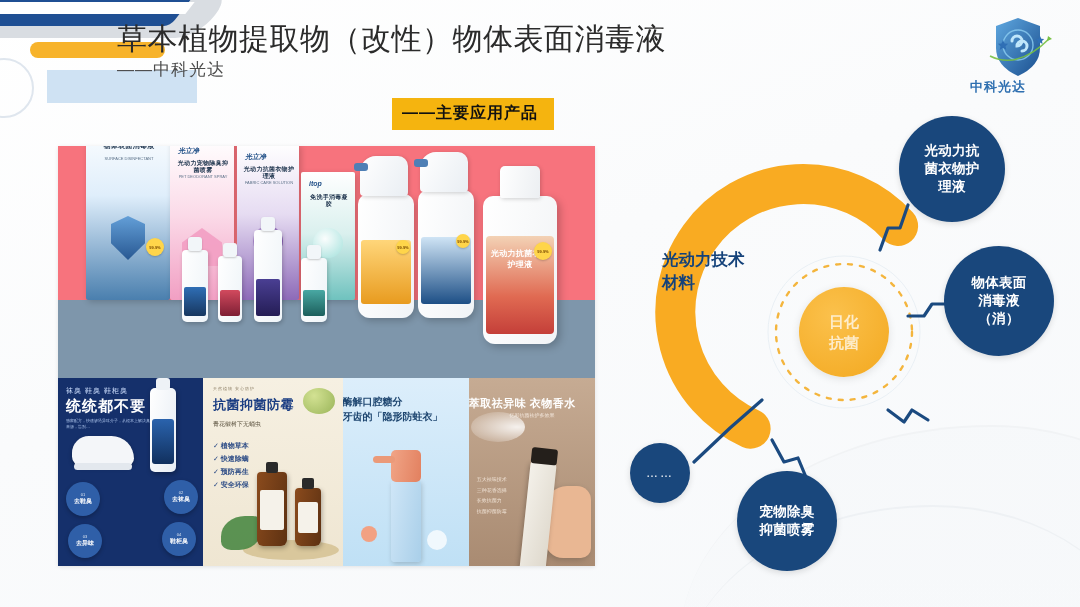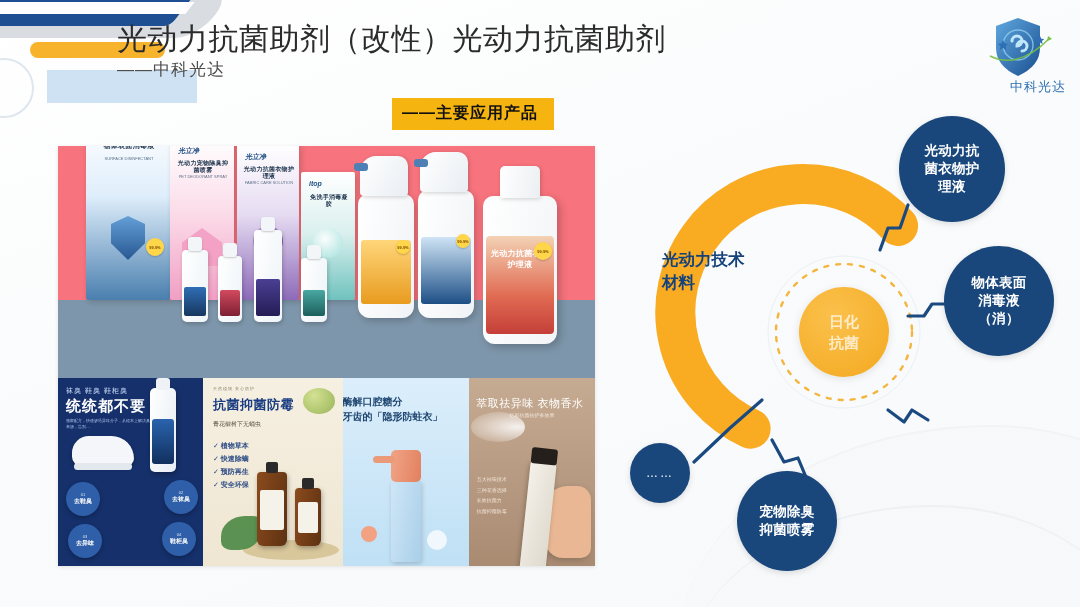--- a/index.html
+++ b/index.html
@@ -67,22 +67,22 @@
     position:absolute;left:392px;top:98px;
     background:#f5b40f;color:#111;
     font-size:16px;font-weight:bold;letter-spacing:1px;
     padding:5px 16px 6px 10px;white-space:nowrap;
   }
 
   
   .logo{position:absolute;right:14px;top:12px;width:96px;height:86px;}
   .logo svg{display:block;}
   .logo-text{
-    position:absolute;left:0;right:0;bottom:2px;text-align:right;
-    font-size:13px;font-weight:normal;color:#2e6fb0;letter-spacing:1px;
+    position:absolute;left:0;right:0;bottom:2px;text-align:left;
+    font-size:13px;font-weight:bold;color:#2e6fb0;letter-spacing:1px;
   }
 
   
   .photo{
     position:absolute;left:58px;top:146px;width:537px;height:420px;
     background:#fff;box-shadow:0 1px 4px rgba(0,0,0,.10);overflow:hidden;
   }
   .ph-top{position:absolute;left:0;top:0;width:100%;height:232px;overflow:hidden;}
   .ph-top-bg{position:absolute;inset:0;background:#f7737d;}
   .ph-top-table{position:absolute;left:0;bottom:0;width:100%;height:78px;background:#7e96ab;}
@@ -179,21 +179,21 @@
   .grape{position:absolute;right:8px;top:10px;width:32px;height:26px;border-radius:50%;background:radial-gradient(circle at 35% 30%,#cfe08a,#8fae4a);opacity:.9;}
 
   .p3-big{position:absolute;left:0;right:0;top:16px;font-size:10px;font-weight:bold;color:#1e4670;line-height:1.5;}
   .p3b{position:absolute;left:50%;transform:translateX(-50%);bottom:4px;width:30px;height:82px;border-radius:4px;background:linear-gradient(100deg,#cfe6f7,#a9cfe9);box-shadow:1px 2px 5px rgba(0,0,0,.18);}
   .p3b .top{position:absolute;left:0;right:0;top:-30px;height:32px;border-radius:5px;background:linear-gradient(100deg,#f1a587,#e2805f);}
   .p3b .arm{position:absolute;left:-18px;top:-24px;width:22px;height:7px;border-radius:4px;background:#eb9a79;}
   .p3ball{position:absolute;border-radius:50%;}
   .p3b1{left:18px;bottom:24px;width:16px;height:16px;background:#f2a183;}
   .p3b2{right:22px;bottom:16px;width:20px;height:20px;background:rgba(255,255,255,.75);}
 
-  .p4-big{position:absolute;left:0;right:4px;top:18px;text-align:center;font-size:11px;font-weight:normal;color:#fff;letter-spacing:.5px;}
+  .p4-big{position:absolute;left:0;right:4px;top:18px;text-align:left;font-size:11px;font-weight:bold;color:#fff;letter-spacing:.5px;}
   .p4-sub{position:absolute;left:0;right:0;top:34px;text-align:center;font-size:5px;color:#f2e6db;}
   .p4-list{position:absolute;left:8px;top:96px;font-size:5px;color:#f0e3d6;line-height:2.1;}
   .p4b{position:absolute;right:44px;bottom:-6px;width:26px;height:110px;border-radius:4px;background:linear-gradient(100deg,#f4f1ea,#ded8cc);box-shadow:-1px 2px 5px rgba(0,0,0,.25);transform:rotate(6deg);}
   .p4b .hd{position:absolute;left:0;right:0;top:-14px;height:16px;border-radius:3px;background:#241f1b;}
   .hand{position:absolute;right:4px;bottom:8px;width:46px;height:72px;border-radius:22px 14px 10px 18px;background:#e9b793;box-shadow:-2px 2px 6px rgba(0,0,0,.18);}
   .mist{position:absolute;right:70px;top:34px;width:54px;height:30px;border-radius:50%;background:radial-gradient(ellipse at 85% 50%,rgba(255,255,255,.85),rgba(255,255,255,0));}
 
   
   .diagram{position:absolute;left:612px;top:110px;width:468px;height:470px;}
   .dsvg{position:absolute;inset:0;}
@@ -223,21 +223,21 @@
   <div class="deco deco-navy-top"></div>
   <div class="deco deco-gray"></div>
   <div class="deco deco-navy"></div>
   <div class="deco deco-navy2"></div>
   <div class="deco deco-yellow"></div>
   <div class="deco deco-lightblue"></div>
   <div class="deco deco-ring"></div>
   <div class="deco deco-curve"></div>
   <div class="deco deco-curve2"></div>
 
-  <div class="title">光动力抗菌助剂（改性）光动力抗菌助剂</div>
+  <div class="title">草本植物提取物（改性）物体表面消毒液</div>
   <div class="subtitle">——中科光达</div>
   <div class="banner">——主要应用产品</div>
 
   <div class="logo">
     <svg width="96" height="70" viewBox="0 0 96 70">
       <defs>
         <linearGradient id="shg" x1="0" y1="0" x2="1" y2="1">
           <stop offset="0" stop-color="#5fa8e0"></stop>
             <stop offset="1" stop-color="#1b4f8f"></stop>
         </linearGradient>

